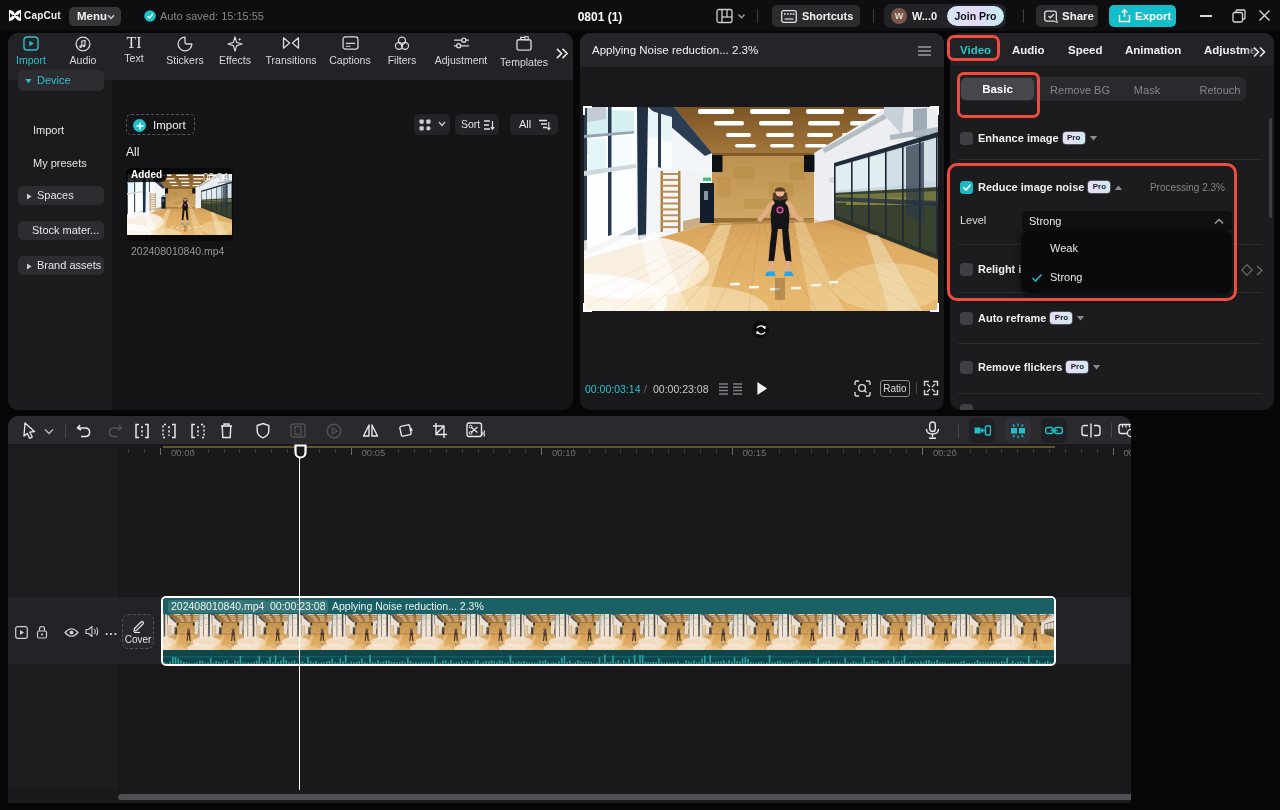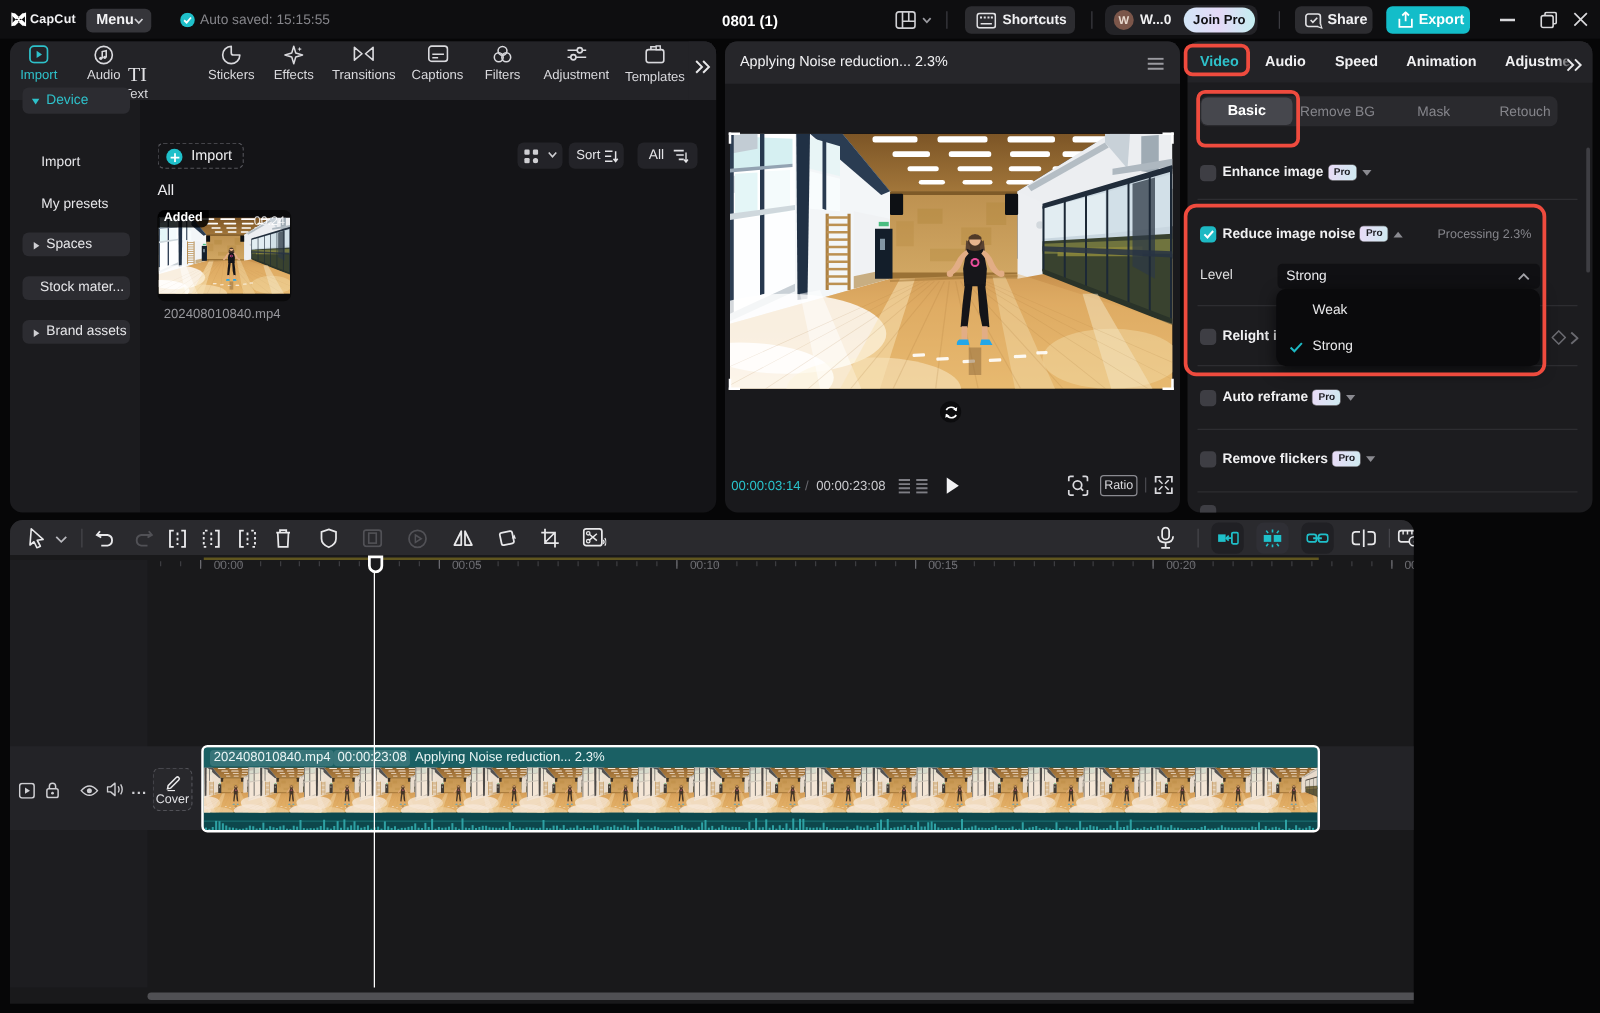--- a/index.html
+++ b/index.html
@@ -248,21 +248,21 @@
     </div>
 <div class="abs" style="left:40px;top:3px;width:70px;height:42px;text-align:center">
       <div style="height:17px"><svg width="16" height="16" viewBox="0 0 17 17" style="display:inline">
           <circle cx="8.5" cy="8.5" r="7.3" stroke="#d9d9dd" stroke-width="1.4" fill="none"></circle>
           <path d="M7.2 11.2 L7.2 5.6 L10.6 4.8 L10.6 10.4" stroke="#d9d9dd" stroke-width="1.3" fill="none"></path>
           <circle cx="6" cy="11.3" r="1.4" fill="#d9d9dd"></circle>
           <circle cx="9.4" cy="10.5" r="1.4" fill="#d9d9dd"></circle>
         </svg></div>
       <div style="font-size:10.5px;color:#d9d9dd;margin-top:1px;white-space:nowrap">Audio</div>
     </div>
-<div class="abs" style="left:91px;top:18px;width:70px;height:42px;text-align:left">
+<div class="abs" style="left:91px;top:1px;width:70px;height:42px;text-align:center">
       <div style="height:17px"><svg width="22" height="16" viewBox="0 0 22 16" style="display:inline">
           <text x="11" y="13.5" font-family="Liberation Serif" font-size="16" fill="#e2e2e5" text-anchor="middle">TI</text>
         </svg></div>
       <div style="font-size:10.5px;color:#d9d9dd;margin-top:1px;white-space:nowrap">Text</div>
     </div>
 <div class="abs" style="left:142px;top:3px;width:70px;height:42px;text-align:center">
       <div style="height:17px"><svg width="16" height="16" viewBox="0 0 17 17" style="display:inline">
           <path d="M8.5 1.2 A7.3 7.3 0 1 0 15.8 8.5 L10.5 8.5 A 2 2 0 0 1 8.5 6.5 Z" stroke="#d9d9dd" stroke-width="1.4" fill="none" stroke-linejoin="round"></path>
         </svg></div>
       <div style="font-size:10.5px;color:#d9d9dd;margin-top:1px;white-space:nowrap">Stickers</div>
@@ -426,21 +426,21 @@
 <div class="abs" style="left:62px;top:11px;font-size:11.5px;font-weight:bold;color:#f0f0f2;white-space:nowrap">Audio</div>
 <div class="abs" style="left:118px;top:11px;font-size:11.5px;font-weight:bold;color:#f0f0f2;white-space:nowrap">Speed</div>
 <div class="abs" style="left:175px;top:11px;font-size:11.5px;font-weight:bold;color:#f0f0f2;white-space:nowrap">Animation</div>
 <div class="abs" style="left:254px;top:11px;font-size:11.5px;font-weight:bold;color:#f0f0f2;white-space:nowrap">Adjustment</div>
 <div class="abs" style="left:295px;top:0;width:29px;height:33px;background:linear-gradient(90deg,rgba(35,35,39,0),#232327 45%)"></div>
 <svg class="abs" style="left:302px;top:13px" width="15" height="12" viewBox="0 0 15 12">
       <path d="M2 1.5 L6.5 6 L2 10.5 M8 1.5 L12.5 6 L8 10.5" stroke="#e8e8ea" stroke-width="1.6" fill="none"></path>
     </svg>
 <div class="abs" style="left:10px;top:44px;width:286px;height:24px;background:#2a2a2e;border-radius:6px"></div>
 <div class="abs" style="left:11px;top:45px;width:73px;height:22px;background:#46474d;border-radius:5px;font-size:11.5px;font-weight:bold;color:#fff;text-align:center;line-height:22px">Basic</div>
-<div class="abs" style="left:90px;top:51px;width:70px;font-size:11px;color:#85858b;text-align:left">Remove BG</div>
+<div class="abs" style="left:90px;top:51px;width:70px;font-size:11px;color:#85858b;text-align:right">Remove BG</div>
 <div class="abs" style="left:172px;top:51px;width:50px;font-size:11px;color:#85858b;text-align:center">Mask</div>
 <div class="abs" style="left:240px;top:51px;width:60px;font-size:11px;color:#85858b;text-align:center">Retouch</div>
 <div class="abs" style="left:10px;top:99px;width:13px;height:13px;border-radius:3.5px;background:#3e3e44"></div>
 <div class="row" style="left:28px;top:98px">
       <span class="rl">Enhance image</span>
       <span class="pro">Pro</span>
       <svg width="9" height="7" viewBox="0 0 9 7">
         <path d="M0.8 1 L4.5 5.6 L8.2 1 Z" fill="#8a8a90"></path>
       </svg>
     </div>

